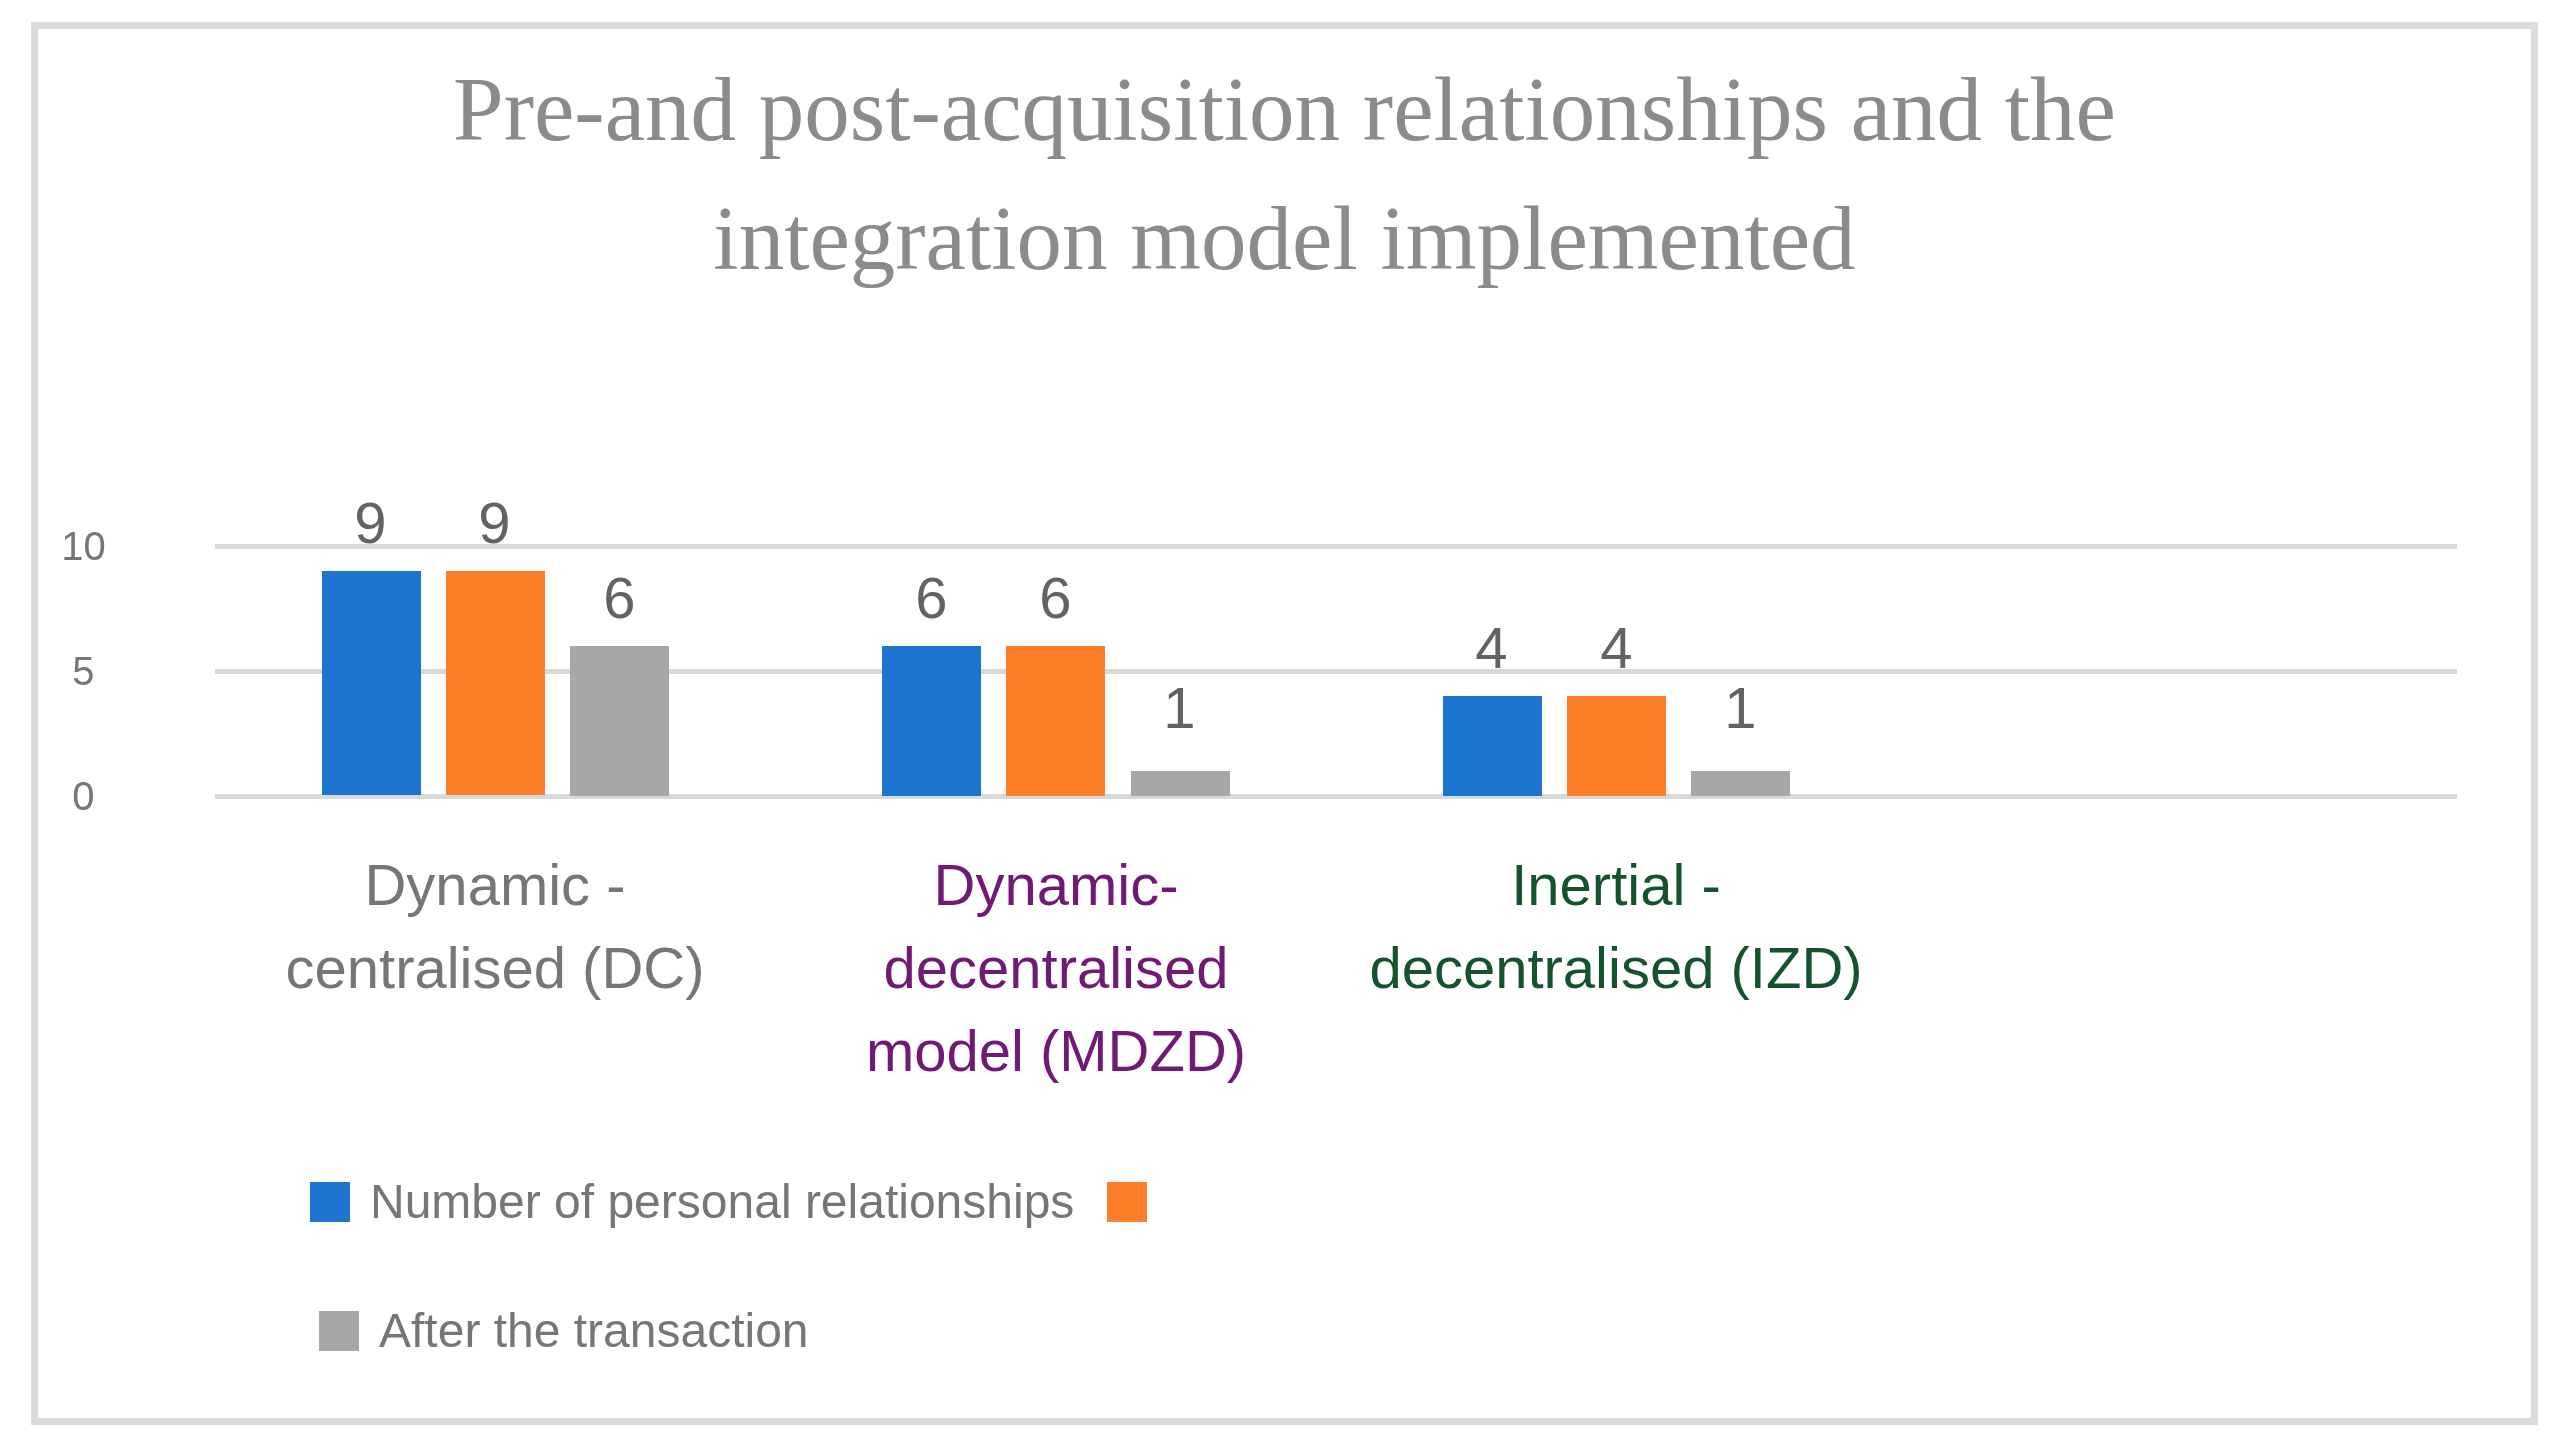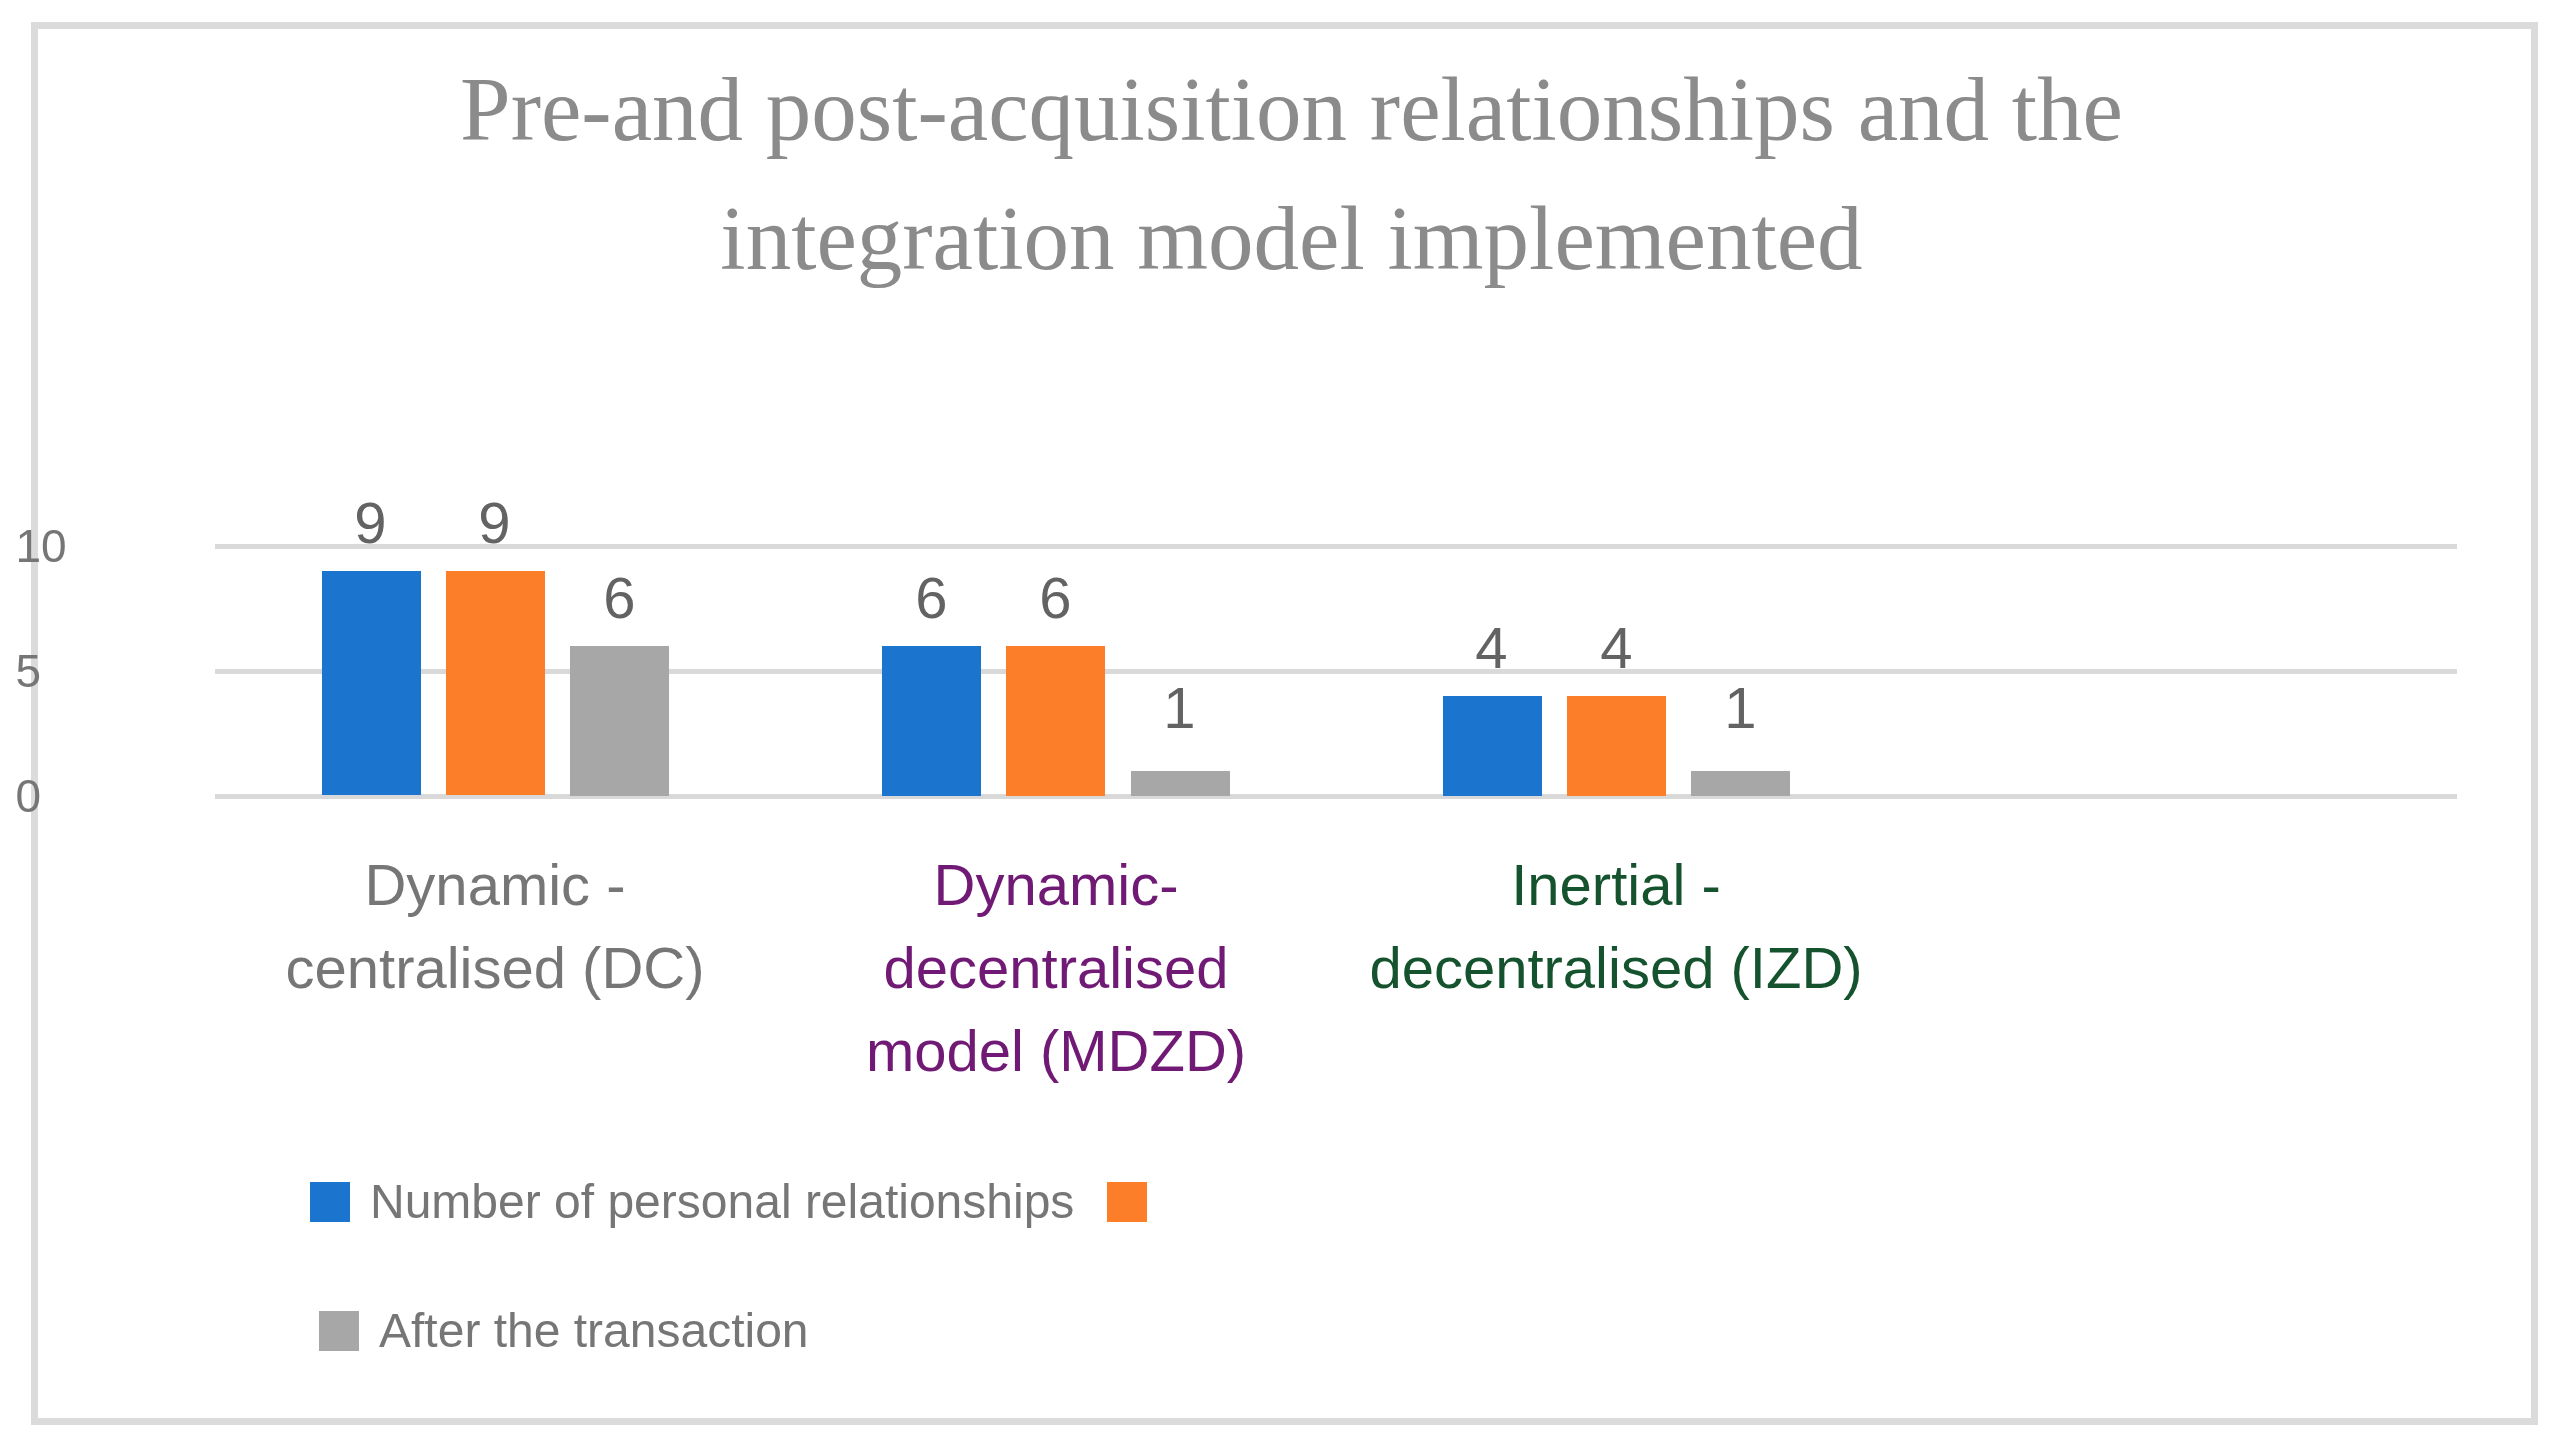--- a/index.html
+++ b/index.html
@@ -17,26 +17,25 @@
     box-sizing:border-box;
     background:transparent;
   }
   .title{
     position:absolute;left:31px;top:45px;width:2507px;
     text-align:center;
     font-family:"Liberation Serif",serif;
     font-size:91px;line-height:129px;
     color:#8B8B8B;
     white-space:pre-line;
-    padding-left:7px;
   }
   .gridline{position:absolute;height:4.5px;background:#D9D9D9;}
   .tick{
     position:absolute;width:136px;height:73px;line-height:73px;
-    font-size:46px;color:#767676;text-align:left;
+    font-size:40px;color:#767676;text-align:center;
   }
   .bar{position:absolute;}
   .datalabel{
     position:absolute;width:199px;height:73px;line-height:73px;
     font-size:58px;color:#636363;text-align:center;
   }
   .cat{
     position:absolute;width:580px;
     font-size:58px;line-height:83px;color:#767676;
     text-align:center;white-space:pre-line;

